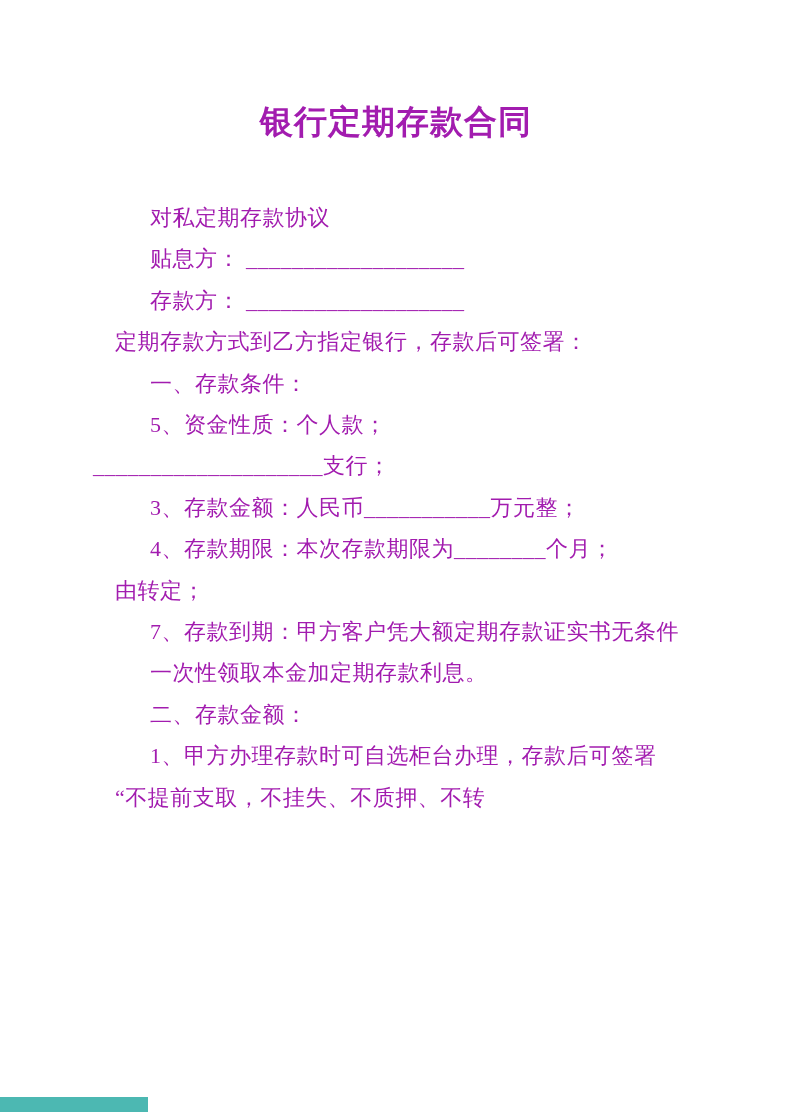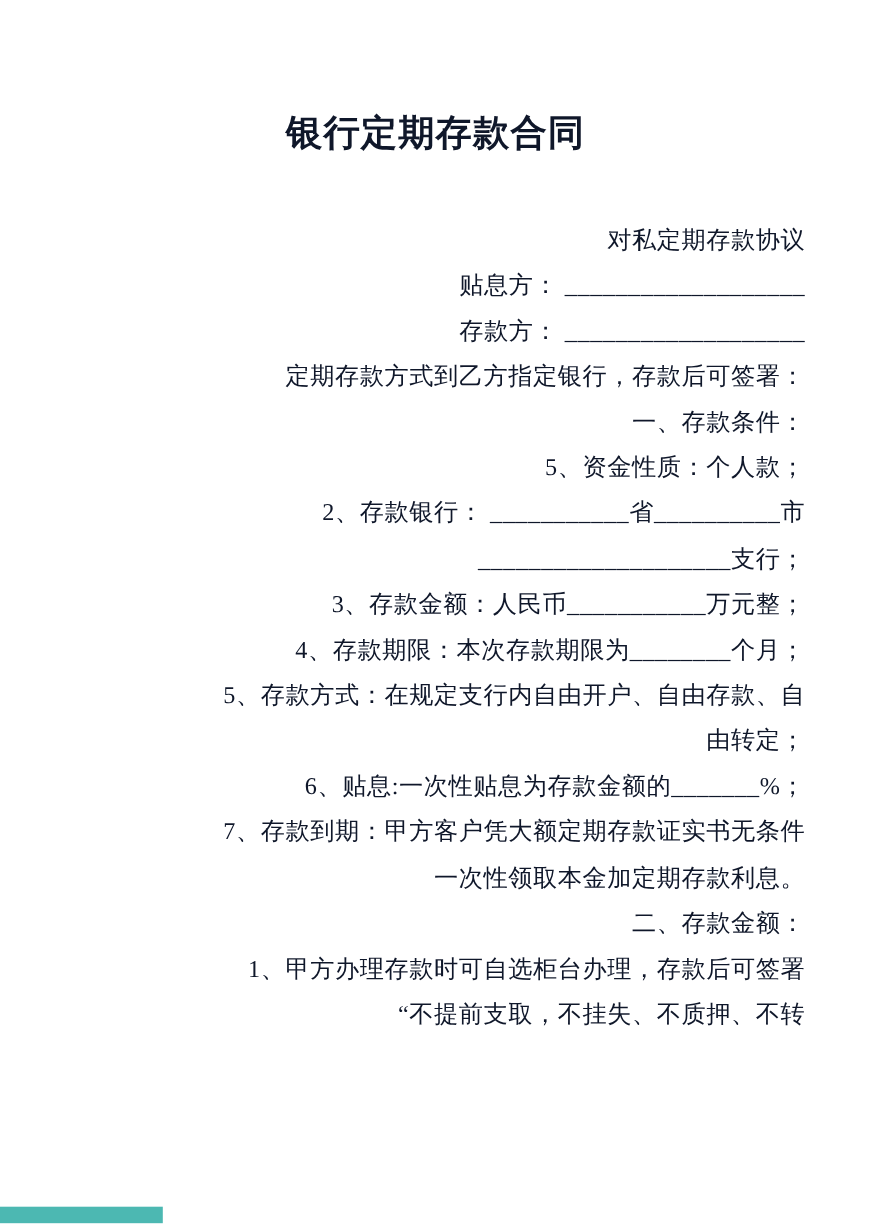--- a/index.html
+++ b/index.html
@@ -10,21 +10,21 @@
     width: 792px;
     height: 1120px;
     background: #ffffff;
     overflow: hidden;
   }
   .page {
     position: relative;
     width: 792px;
     height: 1120px;
     background: #ffffff;
-    color: #0f172a;
+    color: #a21caf;
     font-family: "Liberation Serif", "DejaVu Serif", serif;
   }
   .title {
     margin: 0;
     padding-top: 100px;
     text-align: center;
     font-size: 33px;
     font-weight: 700;
     line-height: 44px;
     letter-spacing: 1px;
@@ -32,21 +32,20 @@
   .content {
     margin-top: 53px;
     padding-left: 93px;
     padding-right: 60px;
     font-size: 22px;
   }
   .line {
     line-height: 41.4px;
     white-space: pre;
     letter-spacing: 0.5px;
-    text-align: right;
   }
   .ind-a { padding-left: 57px; }  
   .ind-b { padding-left: 22px; }  
   .ind-c { padding-left: 0; }     
   .teal-bar {
     position: absolute;
     left: 0;
     top: 1097px;
     width: 148px;
     height: 15px;
@@ -59,27 +58,24 @@
 
   <h1 class="title">银行定期存款合同</h1>
 
   <div class="content">
     <div class="line ind-a">对私定期存款协议</div>
     <div class="line ind-a">贴息方： ___________________</div>
     <div class="line ind-a">存款方： ___________________</div>
     <div class="line ind-b">定期存款方式到乙方指定银行，存款后可签署：</div>
     <div class="line ind-a">一、存款条件：</div>
     <div class="line ind-a">5、资金性质：个人款；</div>
-    <div class="line ind-a">2、存款银行： ___________省__________市</div>
     <div class="line ind-c">____________________支行；</div>
     <div class="line ind-a">3、存款金额：人民币___________万元整；</div>
     <div class="line ind-a">4、存款期限：本次存款期限为________个月；</div>
-    <div class="line ind-a">5、存款方式：在规定支行内自由开户、自由存款、自</div>
     <div class="line ind-b">由转定；</div>
-    <div class="line ind-a">6、贴息:一次性贴息为存款金额的_______%；</div>
     <div class="line ind-a">7、存款到期：甲方客户凭大额定期存款证实书无条件</div>
     <div class="line ind-a">一次性领取本金加定期存款利息。</div>
     <div class="line ind-a">二、存款金额：</div>
     <div class="line ind-a">1、甲方办理存款时可自选柜台办理，存款后可签署</div>
     <div class="line ind-b">“不提前支取，不挂失、不质押、不转</div>
   </div>
 
   <div class="teal-bar" style="background: rgb(76, 184, 178);"></div>
 
 </div>

